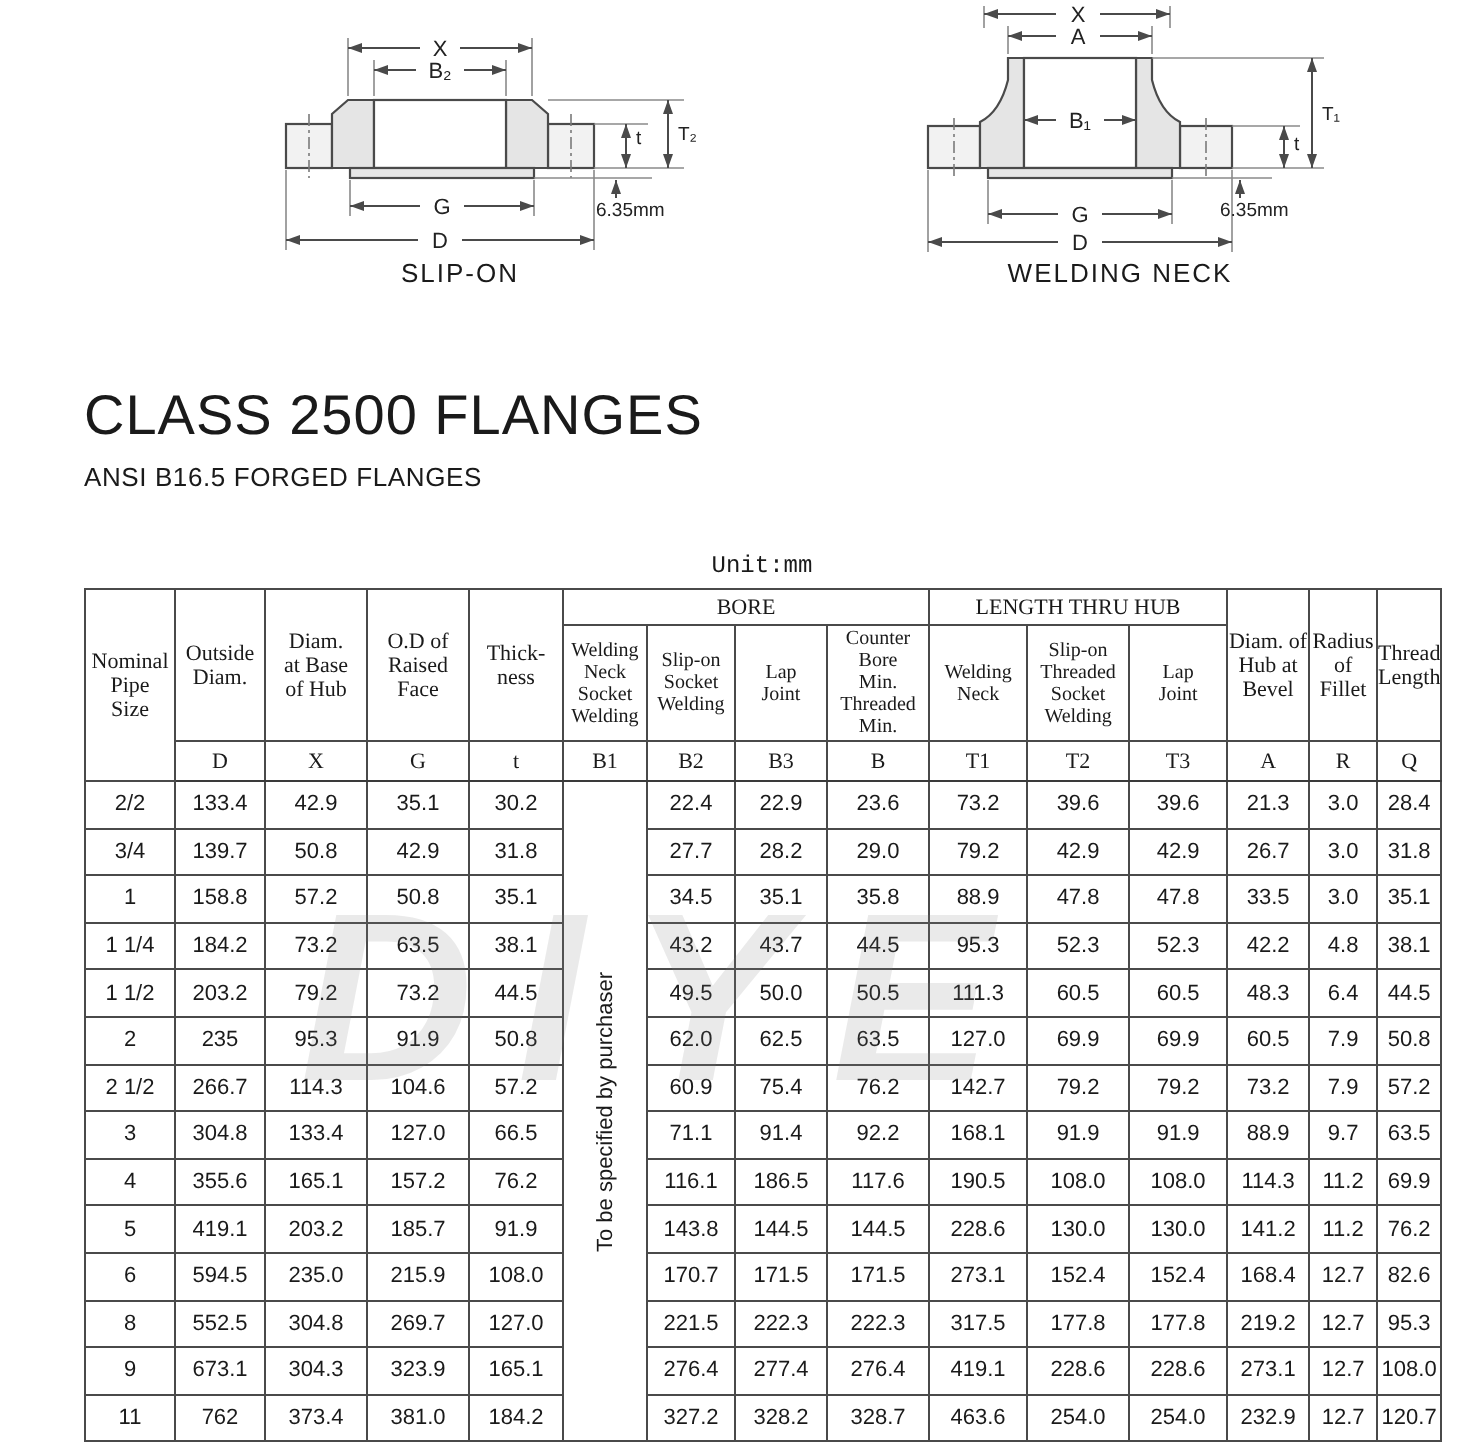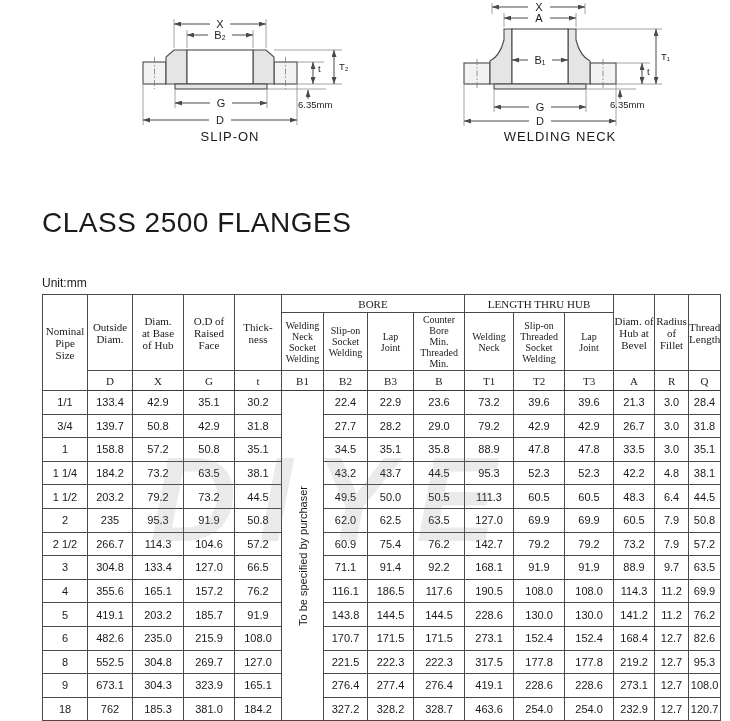--- a/index.html
+++ b/index.html
@@ -14,25 +14,25 @@
   .ext{stroke:#8a8a8a;stroke-width:0.8;fill:none;}
   .outline{stroke:#4a4a4a;stroke-width:1.1;fill:#e5e5e5;}
   .bore{stroke:#4a4a4a;stroke-width:1.1;fill:#ffffff;}
   .stub{stroke:#4a4a4a;stroke-width:1.1;fill:#f2f2f2;}
   .cline{stroke:#7a7a7a;stroke-width:0.8;stroke-dasharray:6 2 1.5 2;fill:none;}
   .dimtext{font-family:"Liberation Sans",sans-serif;font-size:11px;fill:#222;}
   .dimtext.small{font-size:9.5px;}
   .caption{font-family:"Liberation Sans",sans-serif;font-size:13px;fill:#1a1a1a;letter-spacing:1px;}
 
   
-  .title-block{position:absolute;left:42px;top:192px;margin-top:15px;}
+  .title-block{position:absolute;left:42px;top:192px;}
   .page-title{font-size:28px;letter-spacing:.5px;font-weight:400;}
   .page-subtitle{font-size:13px;margin-top:7px;letter-spacing:.3px;}
 
-  .unit-label{position:absolute;top:276px;left:42px;width:678px;text-align:left;font-size:12px;}
+  .unit-label{position:absolute;top:276px;left:42px;width:678px;text-align:center;font-size:12px;font-family:Liberation Mono, monospace;}
 
   
   .watermark{position:absolute;left:150px;top:430px;font-size:120px;font-weight:bold;
              color:rgba(125,125,125,0.16);letter-spacing:22px;pointer-events:none;z-index:5;font-style:italic;}
 
   
   .table-wrap{position:absolute;left:42px;top:294px;}
   table{border-collapse:collapse;table-layout:fixed;width:678px;background:transparent;}
   th,td{border:1px solid #4a4a4a;text-align:center;vertical-align:middle;padding:0;
         font-size:11px;font-weight:normal;overflow:hidden;}
@@ -160,20 +160,21 @@
     <line class="ext" x1="166" y1="89" x2="216" y2="89"></line>
     <line class="dim" x1="200" y1="99" x2="200" y2="90" marker-end="url(#ar)"></line>
     <text class="dimtext small" x="190" y="108">6.35mm</text>
   </g>
 
   <text class="caption" x="140" y="141" text-anchor="middle">WELDING NECK</text>
 </svg>
 
 <div class="title-block">
   <div class="page-title">CLASS 2500 FLANGES</div>
+  <div class="page-subtitle">ANSI B16.5 FORGED FLANGES</div>
 </div>
 
 <div class="unit-label">Unit:mm</div>
 
 <div class="watermark">DIYE</div>
 
 <div class="table-wrap">
 <table>
   <colgroup>
     <col style="width:45px">
@@ -254,21 +255,21 @@
       <th>T1</th>
       <th>T2</th>
       <th>T3</th>
       <th>A</th>
       <th>R</th>
       <th>Q</th>
     </tr>
   </thead>
   <tbody>
         <tr>
-          <td>1/1</td>
+          <td>2/2</td>
           <td>133.4</td>
           <td>42.9</td>
           <td>35.1</td>
           <td>30.2</td>
           <td rowspan="14" class="bore-note">
             <div>To be specified by purchaser</div>
           </td>
           <td>22.4</td>
           <td>22.9</td>
           <td>23.6</td>
@@ -418,21 +419,21 @@
           <td>144.5</td>
           <td>228.6</td>
           <td>130.0</td>
           <td>130.0</td>
           <td>141.2</td>
           <td>11.2</td>
           <td>76.2</td>
         </tr>
         <tr>
           <td>6</td>
-          <td>482.6</td>
+          <td>594.5</td>
           <td>235.0</td>
           <td>215.9</td>
           <td>108.0</td>
           <td>170.7</td>
           <td>171.5</td>
           <td>171.5</td>
           <td>273.1</td>
           <td>152.4</td>
           <td>152.4</td>
           <td>168.4</td>
@@ -465,23 +466,23 @@
           <td>277.4</td>
           <td>276.4</td>
           <td>419.1</td>
           <td>228.6</td>
           <td>228.6</td>
           <td>273.1</td>
           <td>12.7</td>
           <td>108.0</td>
         </tr>
         <tr>
-          <td>18</td>
+          <td>11</td>
           <td>762</td>
-          <td>185.3</td>
+          <td>373.4</td>
           <td>381.0</td>
           <td>184.2</td>
           <td>327.2</td>
           <td>328.2</td>
           <td>328.7</td>
           <td>463.6</td>
           <td>254.0</td>
           <td>254.0</td>
           <td>232.9</td>
           <td>12.7</td>

